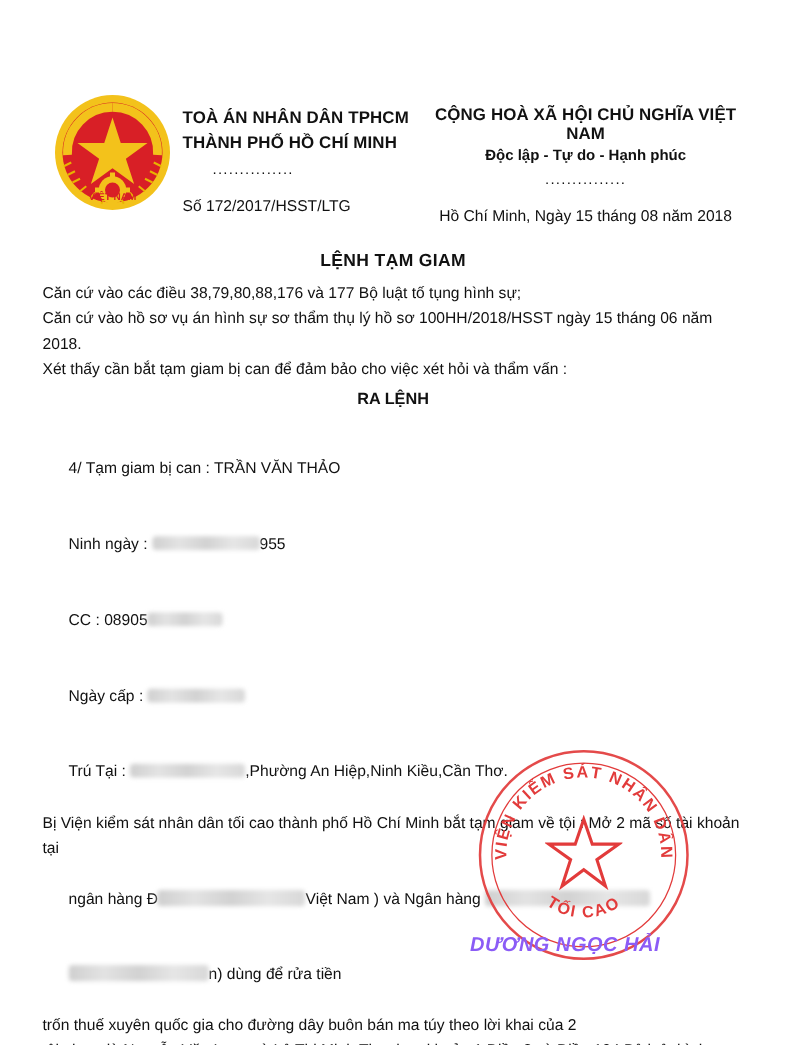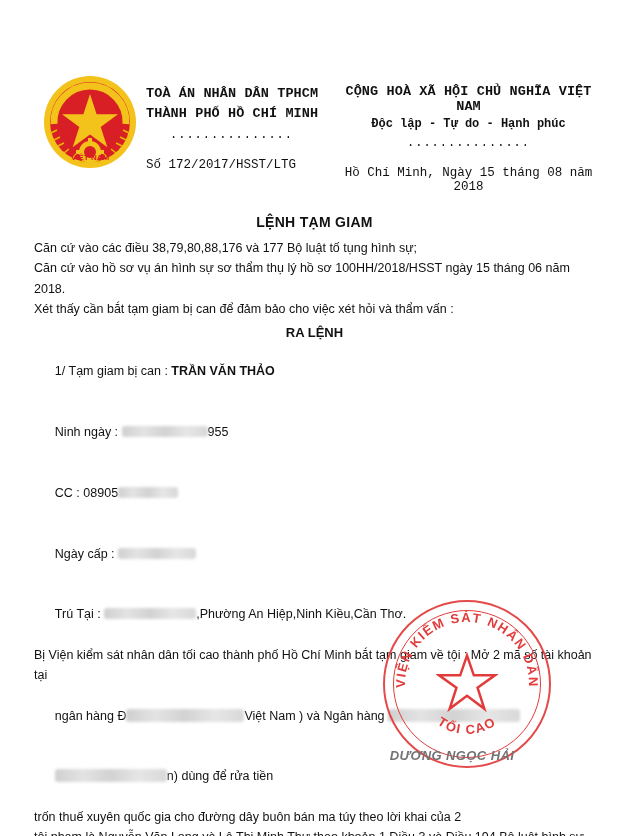--- a/index.html
+++ b/index.html
@@ -39,21 +39,20 @@
   .emblem {
     position: relative;
     width: 100px;
     height: 100px;
     text-decoration: underline;
   }
   .header-cols {
     flex: 1;
     display: flex;
     padding-top: 22px;
-    font-family: Liberation Mono, monospace;
   }
   .col-left {
     width: 196px;
     flex: 0 0 196px;
     text-align: left;
   }
   .col-right {
     flex: 1;
     text-align: center;
   }
@@ -114,23 +113,23 @@
   .line {
     font-size: 12.5px;
     line-height: 1.62;
     white-space: pre-wrap;
   }
   .order-head {
     text-align: center;
     font-size: 13px;
     font-weight: bold;
     margin-top: 6px;
-    margin-bottom: 1px;
-  }
-  .b { font-weight: bold; }
+    margin-bottom: 18px;
+  }
+  .b { font-weight: normal; }
 
   
   .blur {
     display: inline-block;
     vertical-align: middle;
     border-radius: 3px;
     background: linear-gradient(90deg,#cfcfcf,#e3e3e3,#d2d2d2,#e6e6e6,#d8d8d8);
     filter: blur(1.6px);
     height: 11px;
     position: relative;
@@ -179,22 +178,22 @@
     font-size: 13px;
     font-weight: bold;
     letter-spacing: 1.5px;
   }
   .signer-name {
     position: absolute;
     right: 92px;
     top: 748px;
     width: 170px;
     text-align: center;
-    color: #737373;
-    font-size: 13px;
+    color: #8b5cf6;
+    font-size: 16px;
     font-weight: bold;
     font-style: italic;
     letter-spacing: 0.4px;
   }
 </style>
 </head>
 <body>
 
 <div class="page">
 
@@ -262,21 +261,21 @@
   </div>
 
   <div class="body-block">
     <div class="line">Căn cứ vào các điều 38,79,80,88,176 và 177 Bộ luật tố tụng hình sự;</div>
     <div class="line">Căn cứ vào hồ sơ vụ án hình sự sơ thẩm thụ lý hồ sơ 100HH/2018/HSST ngày 15 tháng 06 năm 2018.</div>
     <div class="line">Xét thấy cần bắt tạm giam bị can để đảm bảo cho việc xét hỏi và thẩm vấn :</div>
 
     <div class="order-head">RA LỆNH</div>
 
     <div class="line">
-      <span>1/ Tạm giam bị can : </span><span class="b">TRẦN VĂN THẢO</span>
+      <span>4/ Tạm giam bị can : </span><span class="b">TRẦN VĂN THẢO</span>
     </div>
 
     <div class="line">
       <span>Ninh ngày : </span><span class="blur" style="width:86px;"></span><span>955</span>
     </div>
 
     <div class="line">
       <span>CC : </span><span>08905</span><span class="blur" style="width:60px;"></span>
     </div>
 

